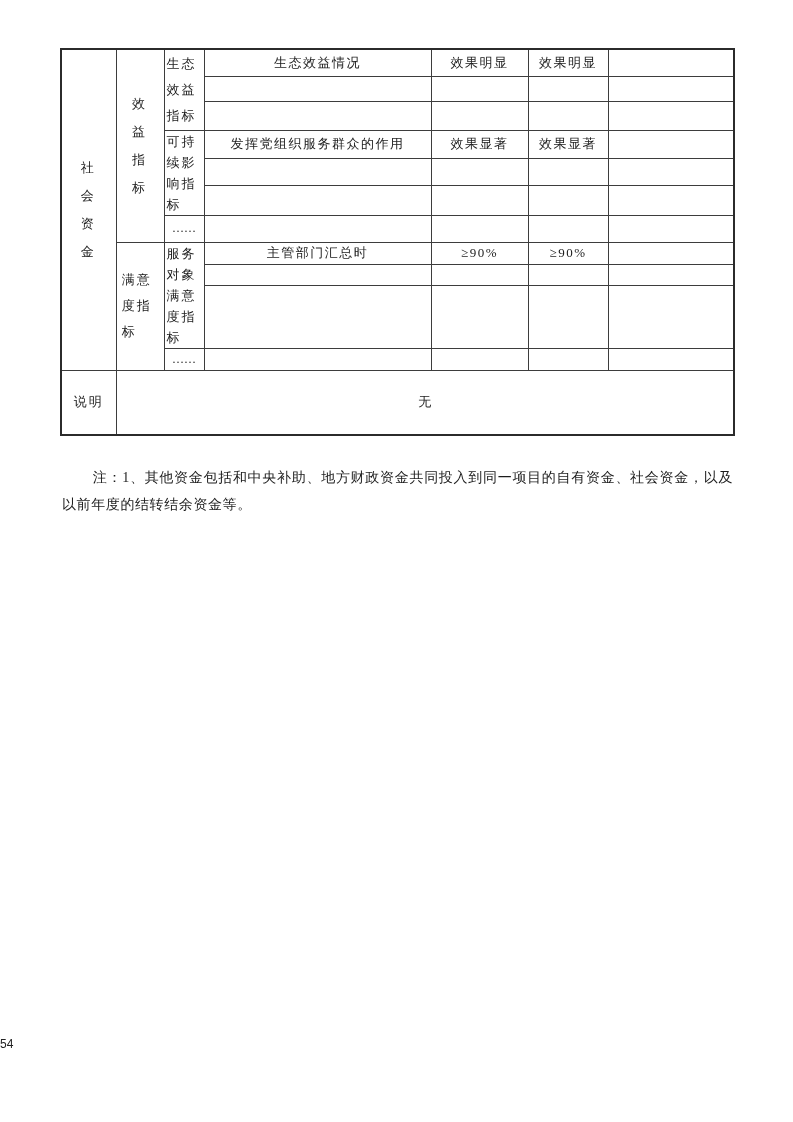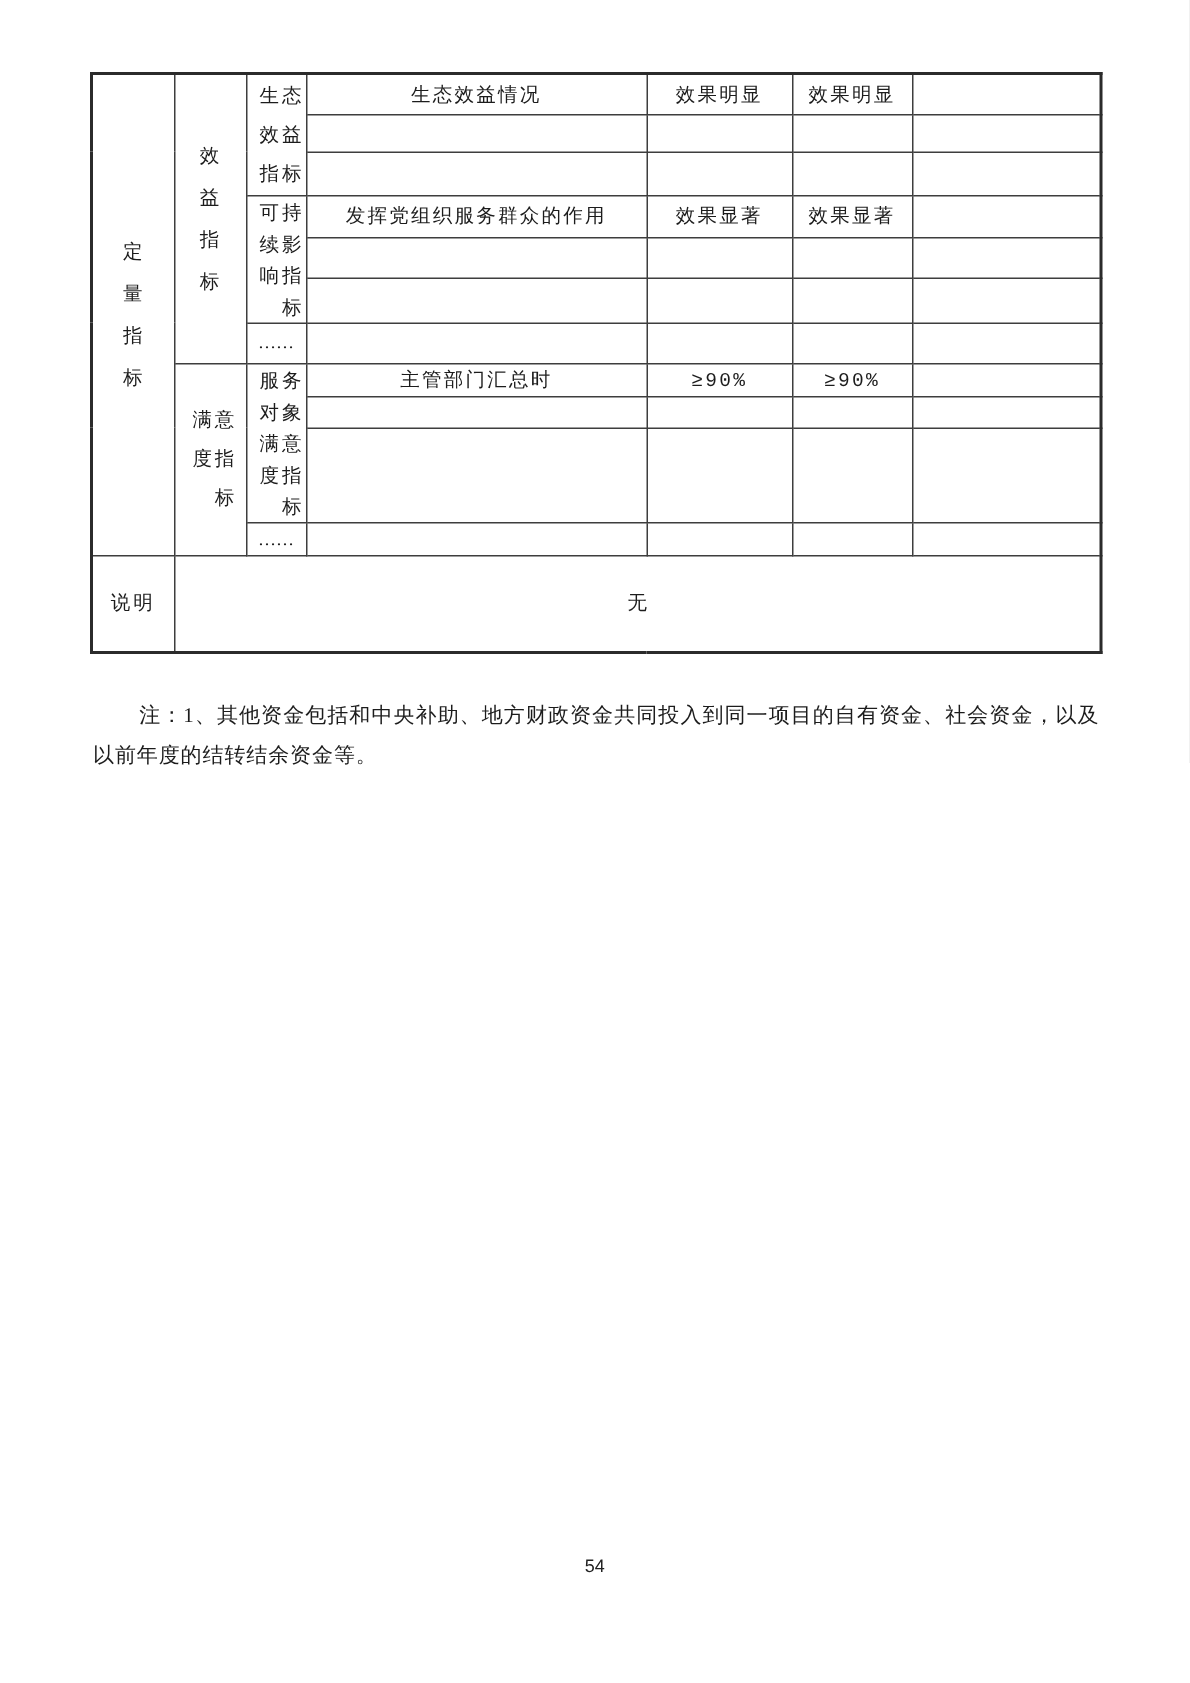--- a/index.html
+++ b/index.html
@@ -42,32 +42,32 @@
   tr.r7  { height: 27px; }
   tr.r8  { height: 22px; }
   tr.r9  { height: 21px; }
   tr.r10 { height: 62px; }
   tr.r11 { height: 22px; }
   tr.r12 { height: 65px; }
   td.thick-b { border-bottom-width: 2px; }
 
   .vtext {
     margin: 0 auto;
-    text-align: right;
+    text-align: left;
     word-break: break-all;
     letter-spacing: 0.15em;
   }
   .v1 { width: 1.25em; }
   .v2 { width: 2.8em; }
   .lh28 { line-height: 28px; }
   .lh26 { line-height: 26px; }
   .lh21 { line-height: 21px; }
 
   .cname { letter-spacing: 1.5px; }
-  .cval  { letter-spacing: 1.5px; font-family: Liberation Mono, monospace; }
+  .cval  { letter-spacing: 1.5px; }
   .cdots { font-size: 12px; letter-spacing: 0; }
   .remark-label { letter-spacing: 2px; }
 
   
   .notes {
     position: absolute;
     left: 62px;
     top: 464px;
     width: 671px;
     font-size: 14px;
@@ -76,21 +76,20 @@
     text-align: justify;
   }
   .notes p { text-indent: 2.2em; }
 
   
   .page-number {
     position: absolute;
     left: 0;
     top: 1037px;
     width: 100%;
-    text-align: center;
     font-family: "Liberation Sans", "DejaVu Sans", sans-serif;
     font-size: 12px;
     color: #222;
   }
 </style>
 </head>
 <body>
 
 <div class="page">
 
@@ -100,21 +99,21 @@
         <col style="width:48px">
         <col style="width:40px">
       <col style="width:227px">
         <col style="width:97px">
         <col style="width:80px">
       <col style="width:126px">
     </colgroup>
     <tbody>
       <tr class="r1">
         <td rowspan="11">
-          <div class="vtext v1 lh28">定量指标</div>
+          <div class="vtext v1 lh28">社会资金</div>
         </td>
         <td rowspan="7">
           <div class="vtext v1 lh28">效益指标</div>
         </td>
         <td rowspan="3" class="thick-b">
           <div class="vtext v2 lh26">生态效益指标</div>
         </td>
         <td class="cname">生态效益情况</td>
         <td class="cval">效果明显</td>
         <td class="cval">效果明显</td>

